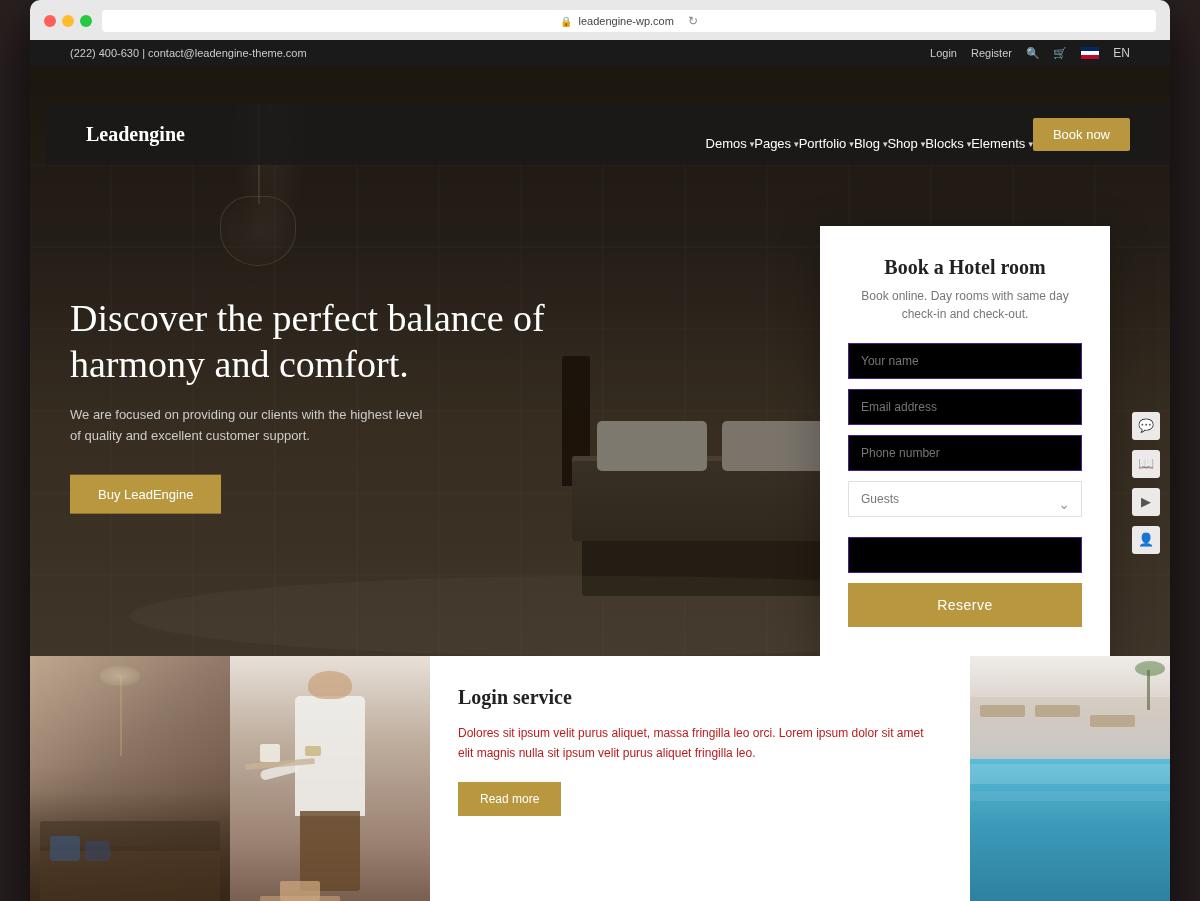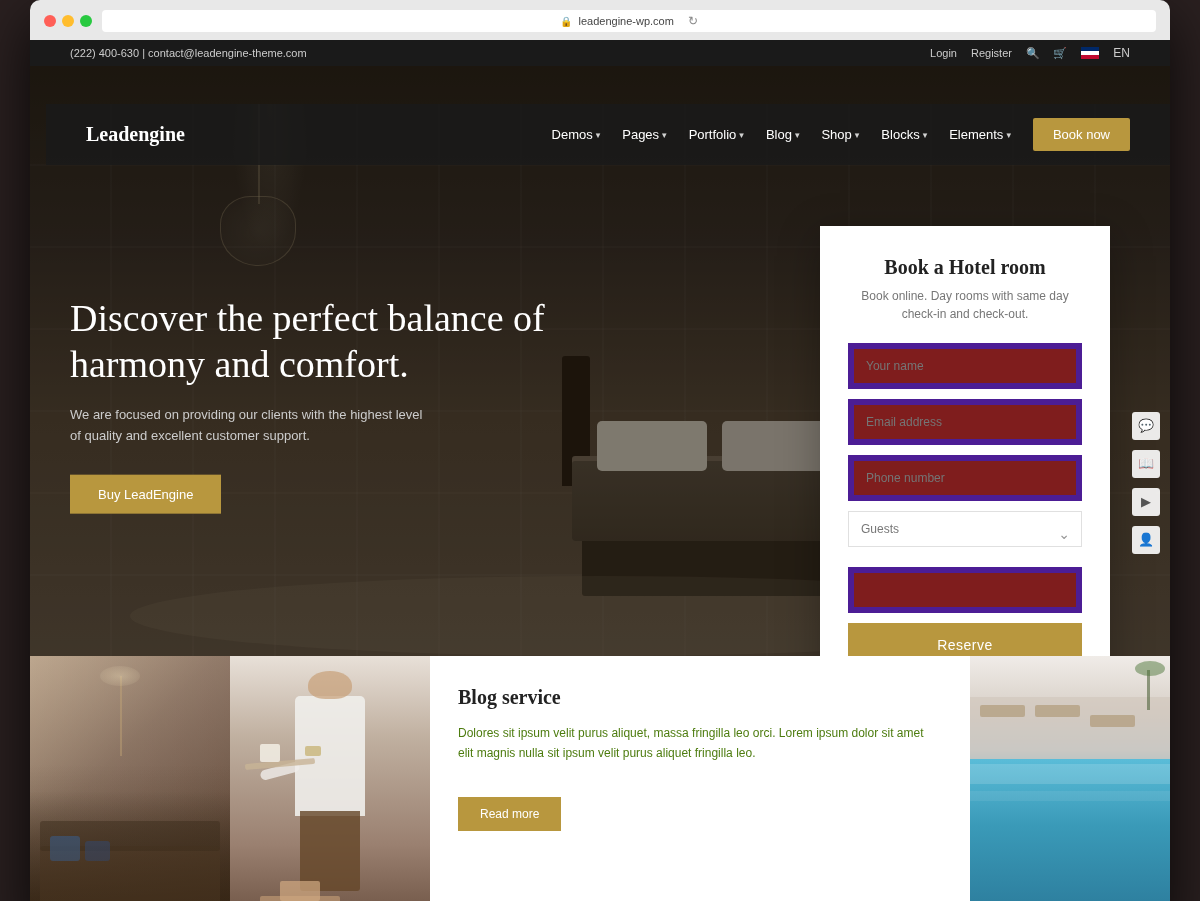--- a/index.html
+++ b/index.html
@@ -88,22 +88,21 @@
       z-index: 10;
     }
     .logo {
       color: white;
       font-size: 20px;
       font-weight: bold;
       font-family: Georgia, serif;
     }
     .nav-links {
       display: flex;
-      align-items: center;
-      gap: 22px;
+      align-items: flex-end;
       font-family: Arial, sans-serif;
       font-size: 13px;
     }
     .nav-links a {
       color: white;
       text-decoration: none;
       display: flex;
       align-items: center;
       gap: 3px;
     }
@@ -182,28 +181,28 @@
     .booking-card p {
       font-size: 12px;
       text-align: center;
       color: #777;
       margin-bottom: 20px;
       font-family: Arial, sans-serif;
       line-height: 1.5;
     }
     .form-field {
       width: 100%;
-      border: 6px solid #4c1d95;
+      border: 1px solid #4c1d95;
       padding: 10px 12px;
       font-size: 12px;
       font-family: Arial, sans-serif;
       color: #aaa;
       margin-bottom: 10px;
       outline: none;
-      background: #7f1d1d;
+      background: #000000;
     }
     .form-select {
       width: 100%;
       border: 1px solid #e0e0e0;
       padding: 10px 12px;
       font-size: 12px;
       font-family: Arial, sans-serif;
       color: #777;
       margin-bottom: 10px;
       background: white;
@@ -255,23 +254,23 @@
       background: white;
     }
     .service-panel h3 {
       font-size: 20px;
       font-family: Georgia, serif;
       margin-bottom: 14px;
       color: #222;
     }
     .service-panel p {
       font-size: 12px;
-      color: #4d7c0f;
+      color: #b91c1c;
       line-height: 1.7;
-      margin-bottom: 33px;
+      margin-bottom: 18px;
       font-family: Arial, sans-serif;
     }
     .btn-read-more {
       background: #b8973e;
       color: white;
       padding: 10px 22px;
       border: none;
       font-size: 12px;
       font-family: Arial, sans-serif;
       cursor: pointer;
@@ -498,21 +497,21 @@
           <div style="position:absolute;top:78px;left:-20px;width:20px;height:18px;background:rgba(240,235,225,0.9);border-radius:2px;"></div>
 
           <div style="position:absolute;top:80px;left:25px;width:16px;height:10px;background:rgba(200,180,120,0.8);border-radius:2px;"></div>
         </div>
 
         <div style="position:absolute;bottom:10px;left:30px;width:80px;height:20px;background:rgba(200,160,120,0.6);border-radius:2px;"></div>
         <div style="position:absolute;bottom:25px;left:50px;width:40px;height:20px;background:rgba(210,170,130,0.7);border-radius:2px;"></div>
       </div>
 
       <div class="service-panel">
-        <h3>Blog service</h3>
+        <h3>Login service</h3>
         <p>Dolores sit ipsum velit purus aliquet, massa fringilla leo orci. Lorem ipsum dolor sit amet elit magnis nulla sit ipsum velit purus aliquet fringilla leo.</p>
         <button class="btn-read-more">Read more</button>
       </div>
 
       <div class="img-panel pool-photo" style="position:relative;overflow:hidden;">
         <div style="position:absolute;inset:0;background:linear-gradient(to bottom,#f0ece8 0%,#d8d0c8 20%,#b8c8d0 35%,#4aaccc 45%,#2a8aaa 70%,#1a6888 100%);"></div>
 
         <div style="position:absolute;top:15%;left:0;right:0;height:25%;background:rgba(210,200,190,0.7);"></div>
 
         <div style="position:absolute;top:18%;left:10px;width:45px;height:12px;background:rgba(180,160,130,0.8);border-radius:2px;"></div>

